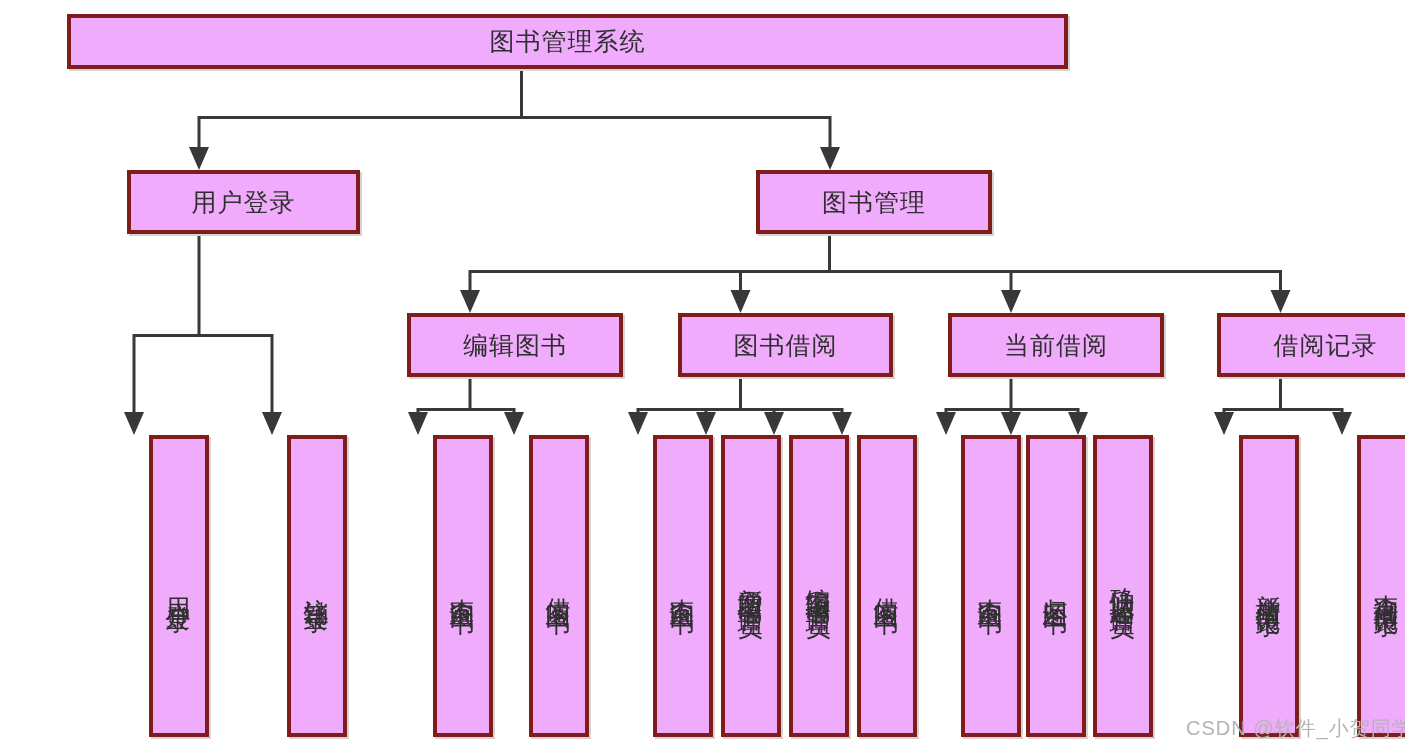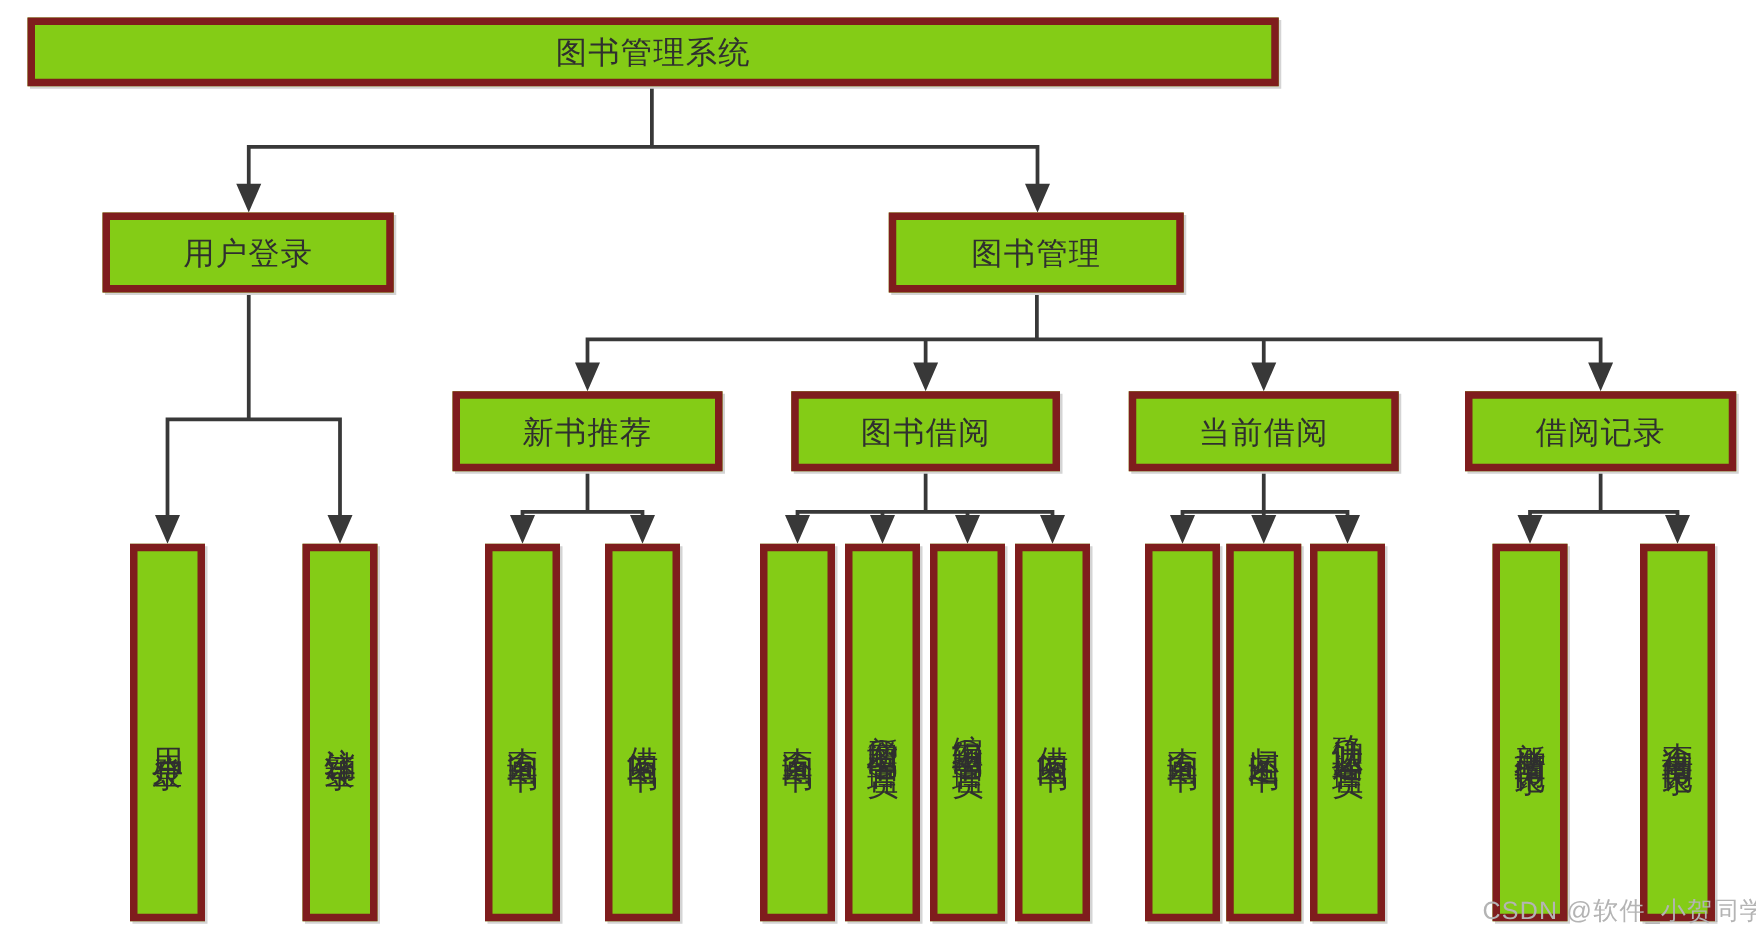--- a/index.html
+++ b/index.html
@@ -15,31 +15,32 @@
   }
 
   svg.connectors {
     position: absolute;
     left: 0; top: 0;
     z-index: 1;
   }
 
   .node {
     position: absolute;
-    background: #84cc16;
-    border: 6px solid #7f1d1d;
+    background: #f0abfc;
+    border: 4px solid #7f1d1d;
     box-shadow: 2px 2px 0 #d4d4d4;
     display: flex;
     align-items: center;
     justify-content: center;
     color: #2f2f2f;
     font-size: 25px;
     letter-spacing: 1px;
     z-index: 2;
     white-space: nowrap;
+    margin-left: 45px;
   }
 
   .node.root     { left: 22px;   top: 14px;  width: 1001px; height: 55px; }
   .node.lvl2-a   { left: 82px;   top: 170px; width: 233px;  height: 64px; }
   .node.lvl2-b   { left: 711px;  top: 170px; width: 236px;  height: 64px; font-family: Liberation Serif, serif; }
   .node.lvl3-a   { left: 362px;  top: 313px; width: 216px;  height: 64px; }
   .node.lvl3-b   { left: 633px;  top: 313px; width: 215px;  height: 64px; }
   .node.lvl3-c   { left: 903px;  top: 313px; width: 216px;  height: 64px; }
   .node.lvl3-d   { left: 1172px; top: 313px; width: 217px;  height: 64px; }
 
@@ -124,21 +125,21 @@
       M1068 412 L1088 412 L1078 435 Z
       M1214 412 L1234 412 L1224 435 Z
       M1332 412 L1352 412 L1342 435 Z"></path>
   </svg>
 
   <div class="node root">图书管理系统</div>
 
   <div class="node lvl2-a">用户登录</div>
   <div class="node lvl2-b">图书管理</div>
 
-  <div class="node lvl3-a">新书推荐</div>
+  <div class="node lvl3-a">编辑图书</div>
   <div class="node lvl3-c">当前借阅</div>
   <div class="node lvl3-b">图书借阅</div>
   <div class="node lvl3-d">借阅记录</div>
 
   <div class="node leaf p1">用户登录</div>
   <div class="node leaf p2">注销登录</div>
 
   <div class="node leaf p3">查询图书</div>
   <div class="node leaf p4">借阅图书</div>
 

